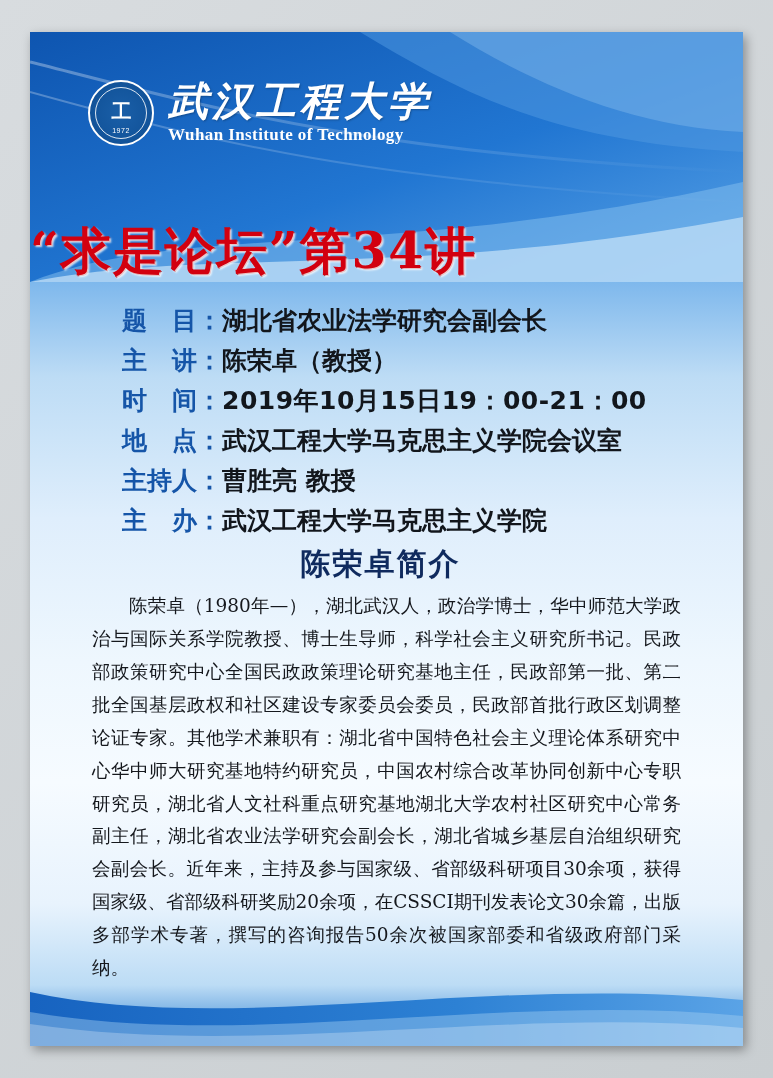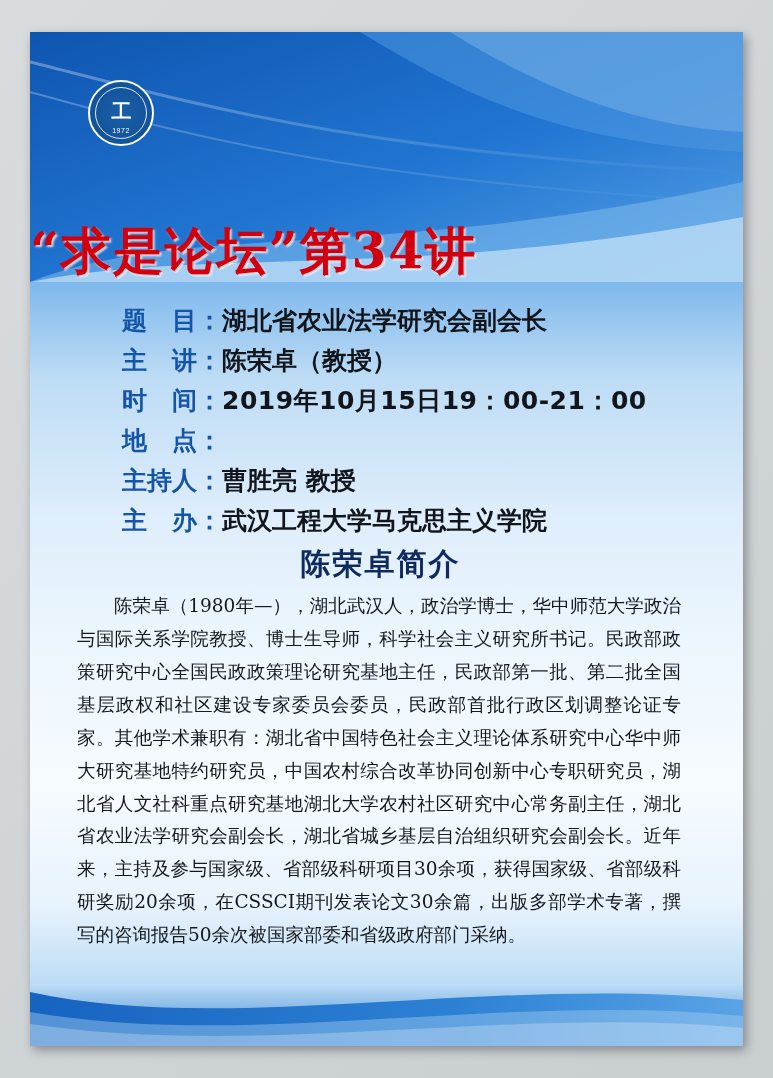--- a/index.html
+++ b/index.html
@@ -163,21 +163,21 @@
     color: #0f2a5e;
     font-family: "DejaVu Serif", serif;
     font-weight: bold;
     font-size: 30px;
     letter-spacing: 2px;
   }
 
   
   .bio {
     position: absolute;
-    left: 47px;
+    left: 62px;
     right: 62px;
     top: 558px;
     color: #15181d;
     font-family: "DejaVu Serif", serif;
     font-size: 18.5px;
     line-height: 1.78;
     text-align: justify;
     text-justify: inter-ideograph;
     text-indent: 2em;
   }
@@ -226,39 +226,44 @@
         <path d="M0,30 C160,70 320,120 713,140" stroke="url(#hg2)" stroke-width="3" fill="none" opacity=".6"></path>
         <path d="M0,60 C180,110 340,150 713,170" stroke="url(#hg2)" stroke-width="2" fill="none" opacity=".5"></path>
       </svg>
     </div>
 
     <div class="logo-row">
       <div class="logo-seal">
         <div class="seal-mark">工</div>
         <div class="seal-year">1972</div>
       </div>
+      <div>
+        <div class="logo-text-cn">武汉工程大学</div>
+        <div class="logo-text-en">Wuhan Institute of Technology</div>
+      </div>
     </div>
 
     <div class="main-title">“求是论坛”第34讲</div>
 
     <div class="info">
       <div class="info-row">
         <span class="info-label">题　目：</span>
         <span class="info-value">湖北省农业法学研究会副会长</span>
       </div>
       <div class="info-row">
         <span class="info-label">主　讲：</span>
         <span class="info-value">陈荣卓（教授）</span>
       </div>
       <div class="info-row time">
         <span class="info-label">时　间：</span>
         <span class="info-value">2019年10月15日19：00-21：00</span>
       </div>
       <div class="info-row">
         <span class="info-label">地　点：</span>
+        <span class="info-value">武汉工程大学马克思主义学院会议室</span>
       </div>
       <div class="info-row">
         <span class="info-label">主持人：</span>
         <span class="info-value">曹胜亮 教授</span>
       </div>
       <div class="info-row">
         <span class="info-label">主　办：</span>
         <span class="info-value">武汉工程大学马克思主义学院</span>
       </div>
     </div>

